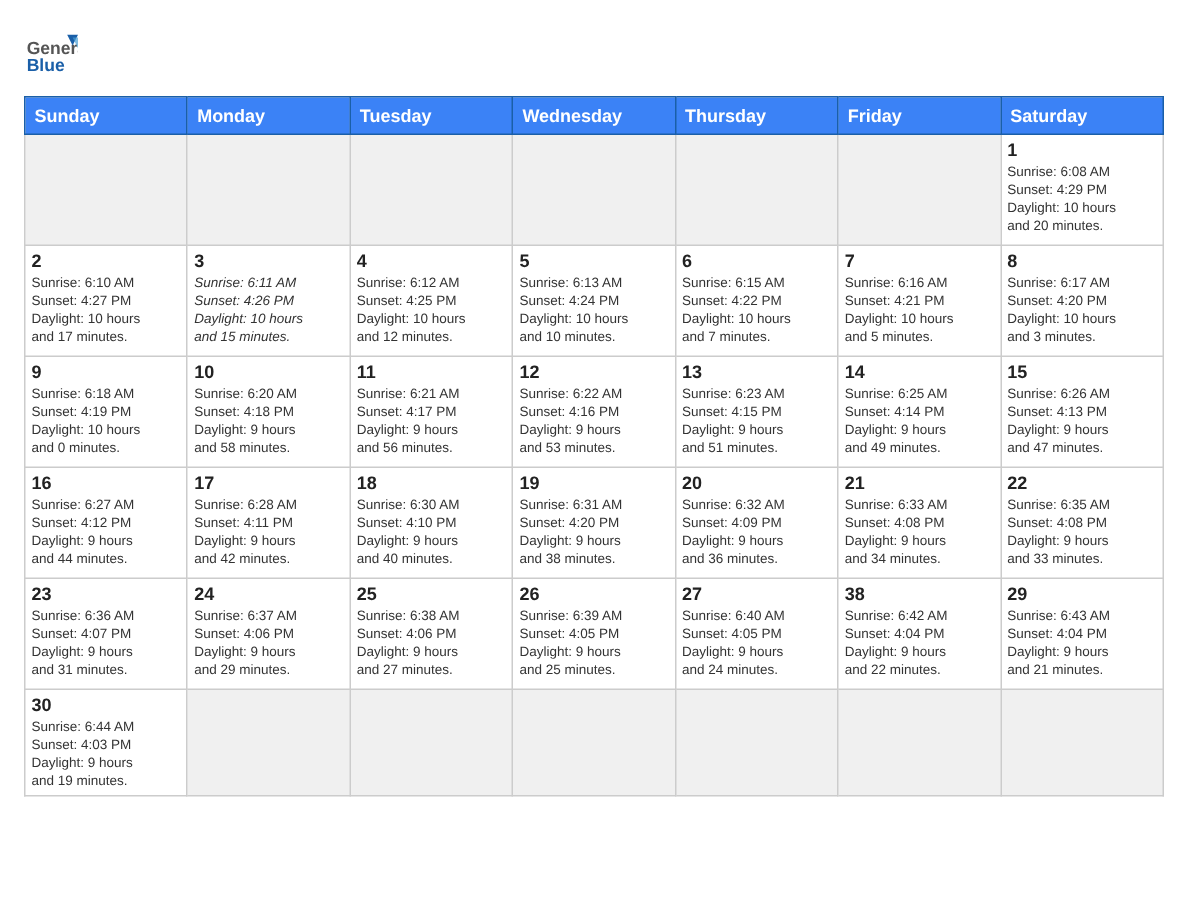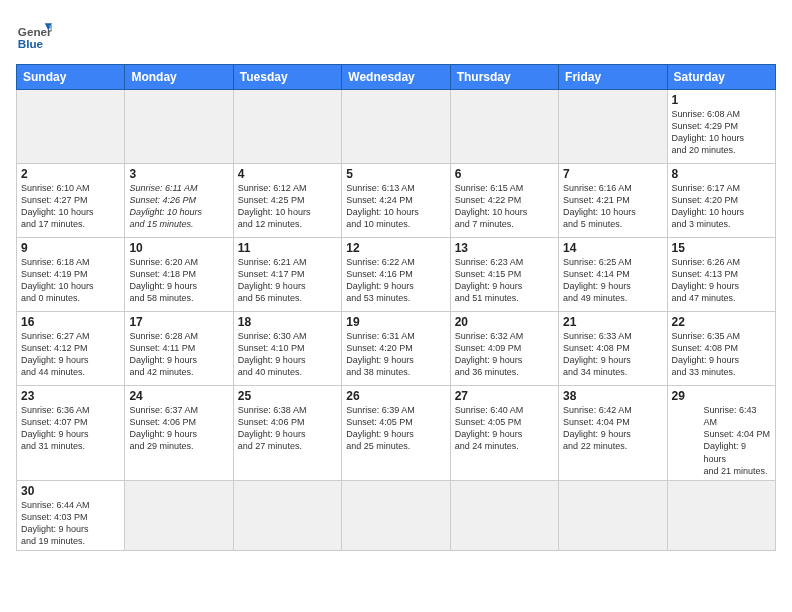--- a/index.html
+++ b/index.html
@@ -325,21 +325,21 @@
           </td>
           <td>
             <div class="day-number">38</div>
             <div class="day-info" style="white-space: pre-line;">Sunrise: 6:42 AM
 Sunset: 4:04 PM
 Daylight: 9 hours
 and 22 minutes.</div>
           </td>
           <td>
             <div class="day-number">29</div>
-            <div class="day-info" style="white-space: pre-line; margin-left: 32px;">Sunrise: 6:43 AM
+            <div class="day-info" style="white-space: pre-line;">Sunrise: 6:43 AM
 Sunset: 4:04 PM
 Daylight: 9 hours
 and 21 minutes.</div>
           </td>
         </tr>
         <tr class="last-row">
           <td>
             <div class="day-number">30</div>
             <div class="day-info" style="white-space: pre-line;">Sunrise: 6:44 AM
 Sunset: 4:03 PM

